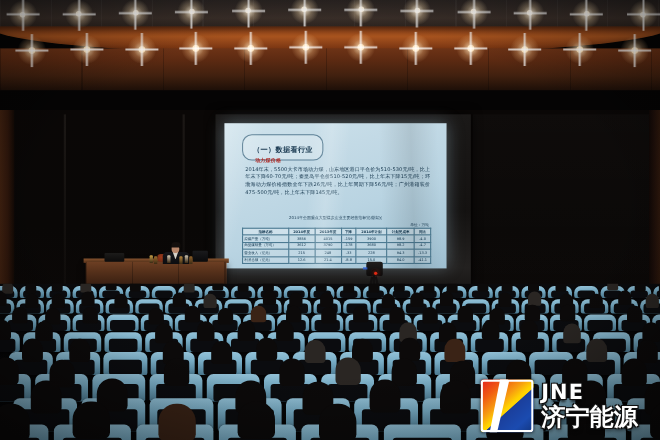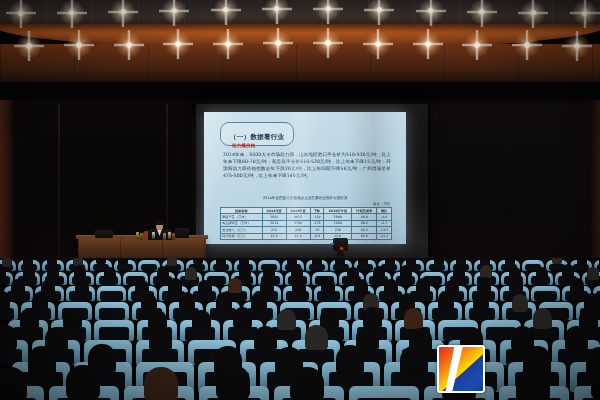--- a/index.html
+++ b/index.html
@@ -706,16 +706,18 @@
         <div class="seat" style="left: 574px; top: 0px; width: 70px; height: 34px;"></div>
         <div class="person" style="left: 591.169px; top: -20.6273px; width: 34px; height: 34px;"></div>
       </div>
     </div>
 
   <div class="vignette"></div>
 
   <div class="logo">
     <div class="logo-mark"></div>
     <div class="logo-text">
+      <div class="logo-jne">JNE</div>
+      <div class="logo-cn">济宁能源</div>
     </div>
   </div>
 
 </div>
 
 </body></html>

